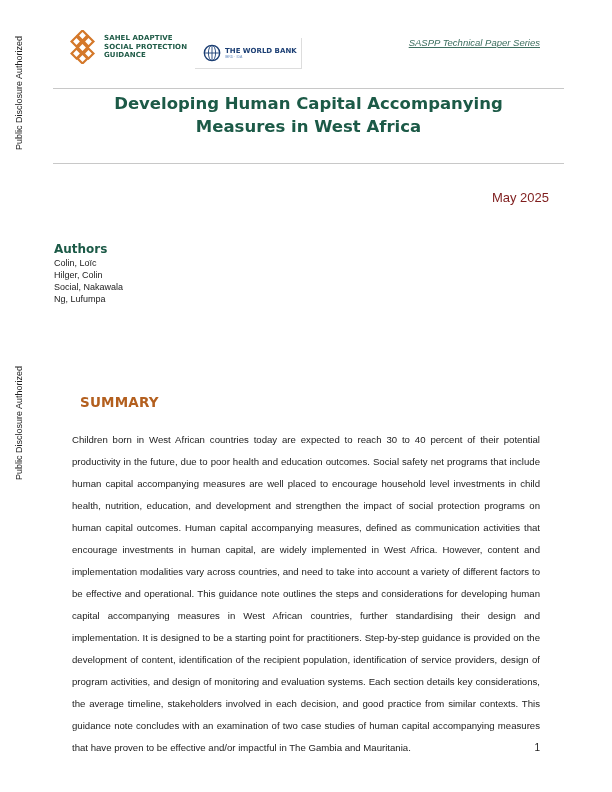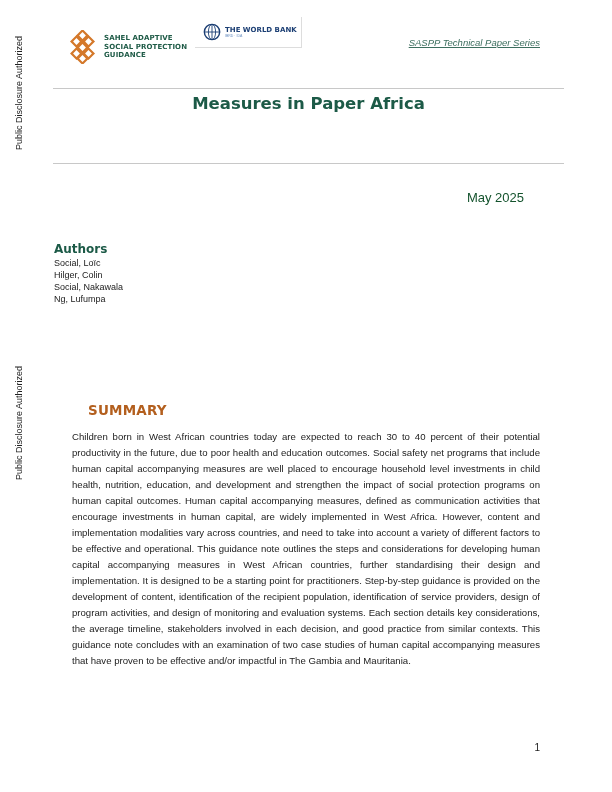--- a/index.html
+++ b/index.html
@@ -18,21 +18,21 @@
   .side1 { top: 150px; }
   .side2 { top: 480px; }
 
   .logo-saspp { position: absolute; left: 70px; top: 30px; display: flex; align-items: center; }
   .logo-saspp svg { width: 28px; height: 34px; }
   .logo-saspp .txt {
     margin-left: 6px; font-family: "DejaVu Sans", sans-serif; font-weight: bold; font-size: 7px;
     line-height: 8.4px; color: #1f5b47; letter-spacing: 0.1px;
   }
   .logo-wb {
-    position: absolute; left: 195px; top: 17px; width: 106px; height: 30px;
+    position: absolute; left: 195px; top: 38px; width: 106px; height: 30px;
     border-right: 1px solid #ddd; border-bottom: 1px solid #ddd;
     display: flex; align-items: center;
   }
   .logo-wb svg { width: 18px; height: 18px; margin-left: 8px; }
   .logo-wb .wbtxt { margin-left: 4px; }
   .logo-wb .wbname { font-family: "DejaVu Sans", sans-serif; font-weight: bold; font-size: 7px; color: #1c3f74; }
   .logo-wb .wbsub { font-size: 3.5px; color: #6a8fc0; }
 
   .series {
     position: absolute; right: 72px; top: 37px; font-style: italic; font-size: 9.5px; color: #3d6f5f; text-decoration: underline;
@@ -41,34 +41,34 @@
   .rule1 { top: 88px; }
   .rule2 { top: 163px; }
 
   .title-block {
     position: absolute; left: 53px; right: 48px; top: 92px; text-align: center;
     font-family: "DejaVu Sans", sans-serif; font-weight: bold; color: #1c5a47;
   }
   .title-block .kicker { font-size: 16.5px; line-height: 20px; }
   .title-block .main { font-size: 16.5px; line-height: 23px; }
 
-  .date { position: absolute; right: 88px; top: 190px; font-size: 13px; color: #14532d; }
+  .date { position: absolute; right: 63px; top: 190px; font-size: 13px; color: #7f1d1d; }
 
   .authors { position: absolute; left: 54px; top: 242px; }
   .authors h3 {
     margin: 0; font-family: "DejaVu Sans", sans-serif; font-weight: bold; font-size: 12px; color: #1c5a47; line-height: 15px;
   }
   .authors .name { font-size: 9px; line-height: 12px; color: #222; }
 
   .summary-h {
     position: absolute; left: 72px; top: 386px; font-family: "DejaVu Sans", sans-serif; font-weight: bold;
-    font-size: 13.5px; color: #b35f1e; margin: 16px; letter-spacing: 0.2px;
+    font-size: 13.5px; color: #b35f1e; margin: 8px; letter-spacing: 0.2px;
   }
   .summary-body {
-    position: absolute; left: 72px; width: 468px; top: 429px; font-size: 9.6px; line-height: 16px;
+    position: absolute; left: 72px; width: 468px; top: 429px; font-size: 9.6px; line-height: 22px;
     color: #222; text-align: justify; margin: 0;
   }
   .page-num { position: absolute; right: 72px; top: 742px; font-size: 10px; color: #222; }
 </style>
 </head>
 <body>
 
 <div class="side-label side1">
   <span>Public Disclosure Authorized</span>
 </div>
@@ -105,29 +105,30 @@
   <div class="wbtxt">
     <div class="wbname">THE WORLD BANK</div>
     <div class="wbsub">IBRD · IDA</div>
   </div>
 </div>
 
 <div class="series">SASPP Technical Paper Series</div>
 
 <div class="rule rule1"></div>
 <div class="title-block">
-  <div class="main">Measures in Paper Africa</div>
+  <div class="main">Developing Human Capital Accompanying</div>
+  <div class="main">Measures in West Africa</div>
 </div>
 <div class="rule rule2"></div>
 
 <div class="date">May 2025</div>
 
 <div class="authors">
   <h3>Authors</h3>
-  <div class="name">Social, Loïc</div>
+  <div class="name">Colin, Loïc</div>
   <div class="name">Hilger, Colin</div>
   <div class="name">Social, Nakawala</div>
   <div class="name">Ng, Lufumpa</div>
 </div>
 
 <h2 class="summary-h">SUMMARY</h2>
 <p class="summary-body">Children born in West African countries today are expected to reach 30 to 40 percent of their potential productivity in the future, due to poor health and education outcomes. Social safety net programs that include human capital accompanying measures are well placed to encourage household level investments in child health, nutrition, education, and development and strengthen the impact of social protection programs on human capital outcomes. Human capital accompanying measures, defined as communication activities that encourage investments in human capital, are widely implemented in West Africa. However, content and implementation modalities vary across countries, and need to take into account a variety of different factors to be effective and operational. This guidance note outlines the steps and considerations for developing human capital accompanying measures in West African countries, further standardising their design and implementation. It is designed to be a starting point for practitioners. Step-by-step guidance is provided on the development of content, identification of the recipient population, identification of service providers, design of program activities, and design of monitoring and evaluation systems. Each section details key considerations, the average timeline, stakeholders involved in each decision, and good practice from similar contexts. This guidance note concludes with an examination of two case studies of human capital accompanying measures that have proven to be effective and/or impactful in The Gambia and Mauritania.</p>
 
 <div class="page-num">1</div>
 

